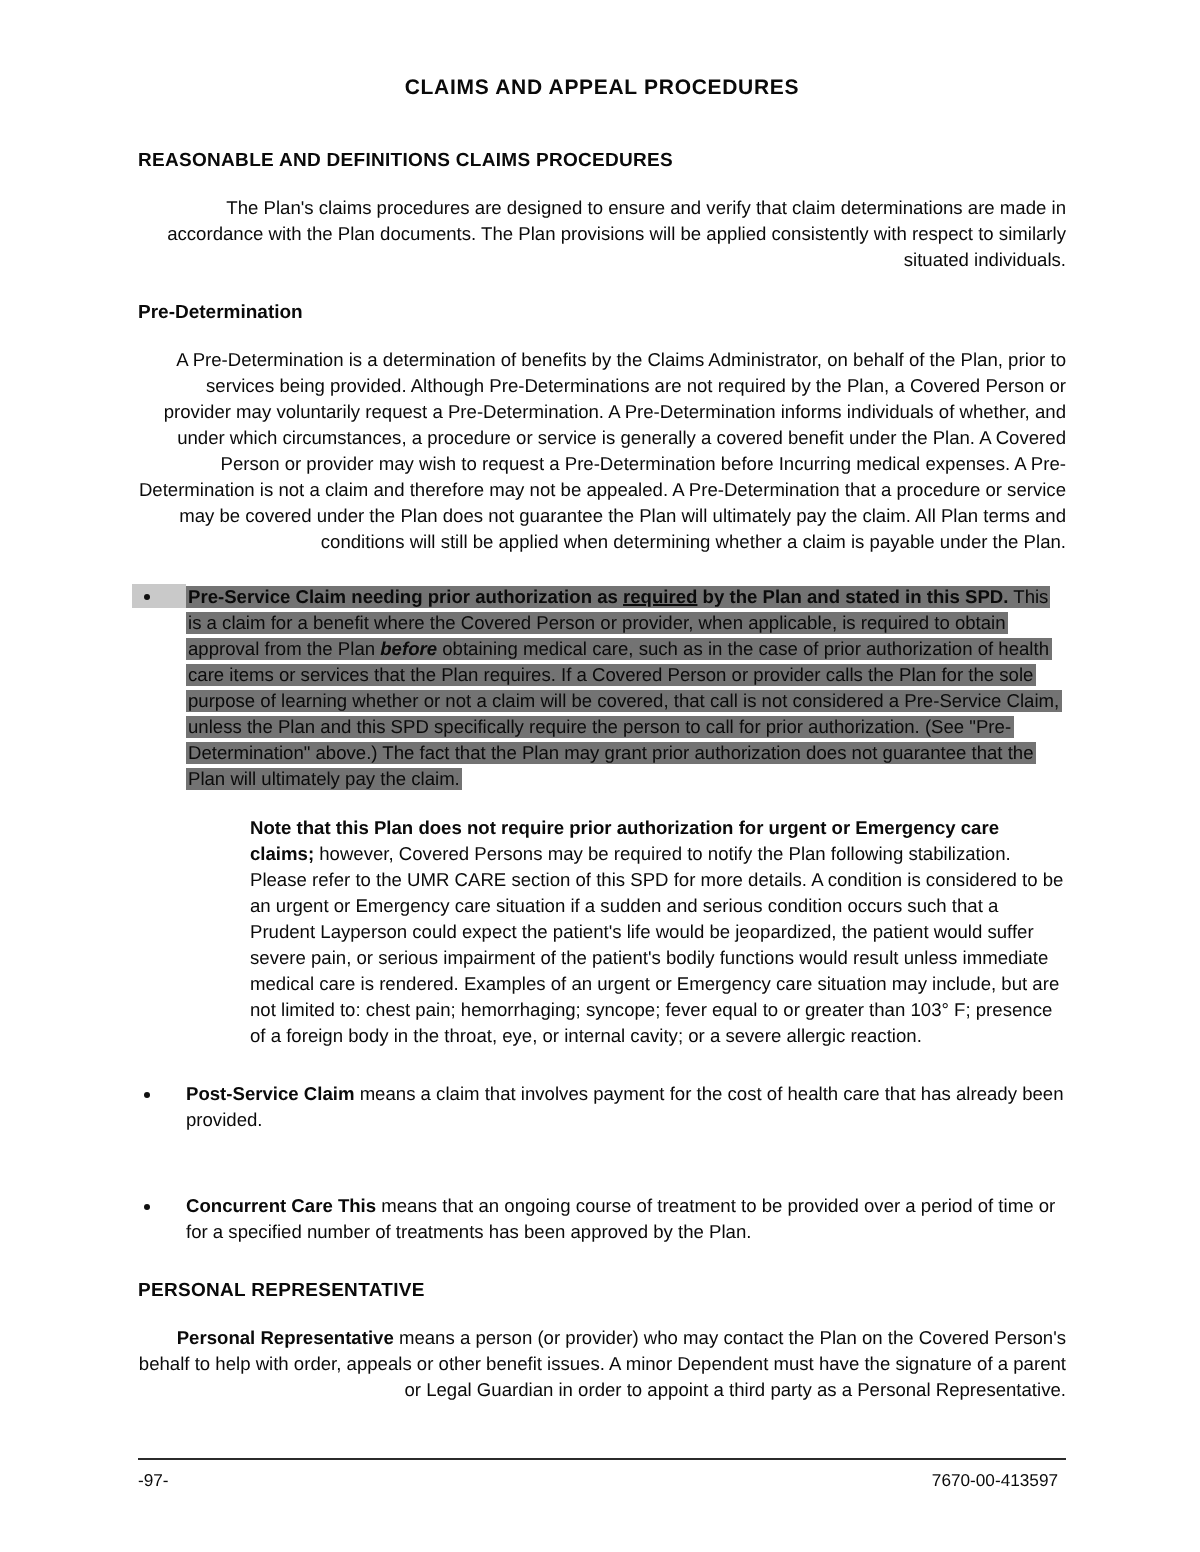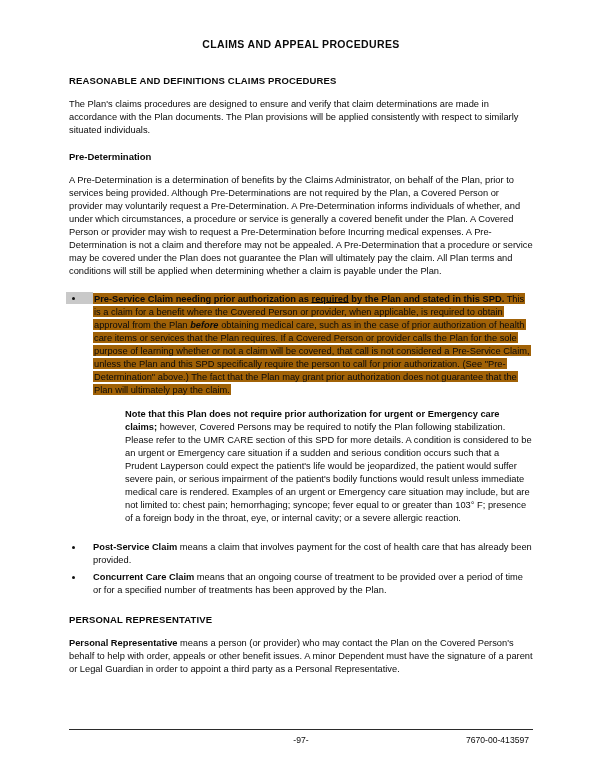--- a/index.html
+++ b/index.html
@@ -46,29 +46,29 @@
   .sub-head {
     font-size: 9.5px;
     font-weight: bold;
     margin: 0 0 11px 0;
     line-height: 12px;
   }
   p.body {
     font-size: 9.3px;
     line-height: 13.0px;
     margin: 0 0 14px 0;
-    text-align: left;
+    text-align: right;
   }
   .gap-lg { margin-bottom: 17px; }
 
   
   .bullet-row {
     position: relative;
     padding-left: 24px;
-    margin-bottom: 4px;
+    margin-bottom: 30px;
   }
   .bullet-dot {
     position: absolute;
     left: 3px;
     top: 4.5px;
     width: 3.2px;
     height: 3.2px;
     border-radius: 50%;
     background: #111;
   }
@@ -78,21 +78,21 @@
     margin: 0;
   }
   .bullet-row p + p { margin-top: 12px; margin-left: 32px; }
 
   b, strong { font-weight: bold; }
   .u { text-decoration: underline; }
   .bi { font-weight: bold; font-style: italic; }
 
   
   .hl {
-    background: #a16207;
+    background: #737373;
     box-decoration-break: clone;
     -webkit-box-decoration-break: clone;
     padding: 0.5px 1px;
   }
   .hl-block .bullet-dot {
     background: #111;
   }
   .hl-bulletbg {
     position: absolute;
     left: -3px;
@@ -116,21 +116,20 @@
   }
   .footer-row {
     position: relative;
     height: 14px;
     margin-top: 4px;
   }
   .footer-page {
     position: absolute;
     left: 0;
     right: 0;
-    text-align: center;
     font-size: 8.6px;
     line-height: 12px;
   }
   .footer-id {
     position: absolute;
     right: 4px;
     top: 0;
     font-size: 8.6px;
     line-height: 12px;
   }
@@ -158,21 +157,21 @@
       <p><b>Note that this Plan does not require prior authorization for urgent or Emergency care claims;</b><span> however, Covered Persons may be required to notify the Plan following stabilization.  Please refer to the UMR CARE section of this SPD for more details.  A condition is considered to be an urgent or Emergency care situation if a sudden and serious condition occurs such that a Prudent Layperson could expect the patient's life would be jeopardized, the patient would suffer severe pain, or serious impairment of the patient's bodily functions would result unless immediate medical care is rendered.  Examples of an urgent or Emergency care situation may include, but are not limited to:  chest pain; hemorrhaging; syncope; fever equal to or greater than 103° F; presence of a foreign body in the throat, eye, or internal cavity; or a severe allergic reaction.</span></p>
     </div>
 
     <div class="bullet-row">
       <span class="bullet-dot"></span>
       <p><b>Post-Service Claim</b><span> means a claim that involves payment for the cost of health care that has already been provided.</span></p>
     </div>
 
     <div class="bullet-row" style="margin-bottom:17px;">
       <span class="bullet-dot"></span>
-      <p><b>Concurrent Care Claim</b><span> means that an ongoing course of treatment to be provided over a period of time or for a specified number of treatments has been approved by the Plan.</span></p>
+      <p><b>Concurrent Care This</b><span> means that an ongoing course of treatment to be provided over a period of time or for a specified number of treatments has been approved by the Plan.</span></p>
     </div>
 
     <h2 class="sec-head">PERSONAL REPRESENTATIVE</h2>
     <p class="body"><b>Personal Representative</b><span> means a person (or provider) who may contact the Plan on the Covered Person's behalf to help with order, appeals or other benefit issues.  A minor Dependent must have the signature of a parent or Legal Guardian in order to appoint a third party as a Personal Representative.</span></p>
 
   </div>
 
   <div class="footer">
     <div class="footer-rule"></div>
     <div class="footer-row">

